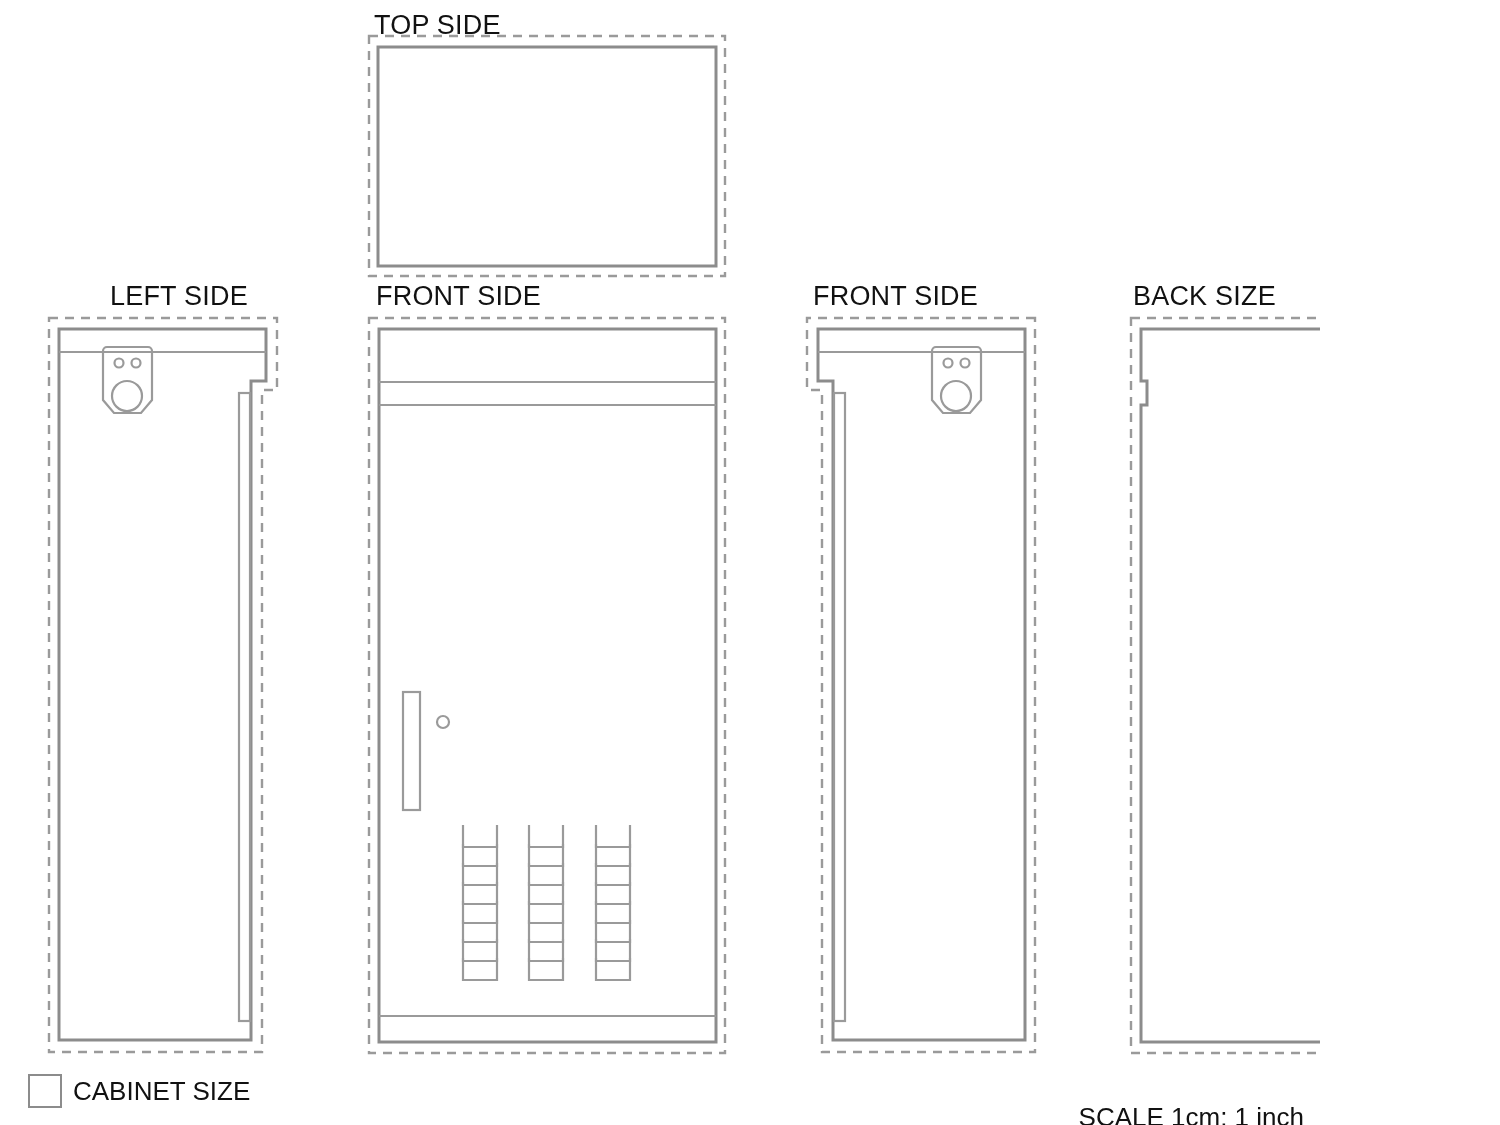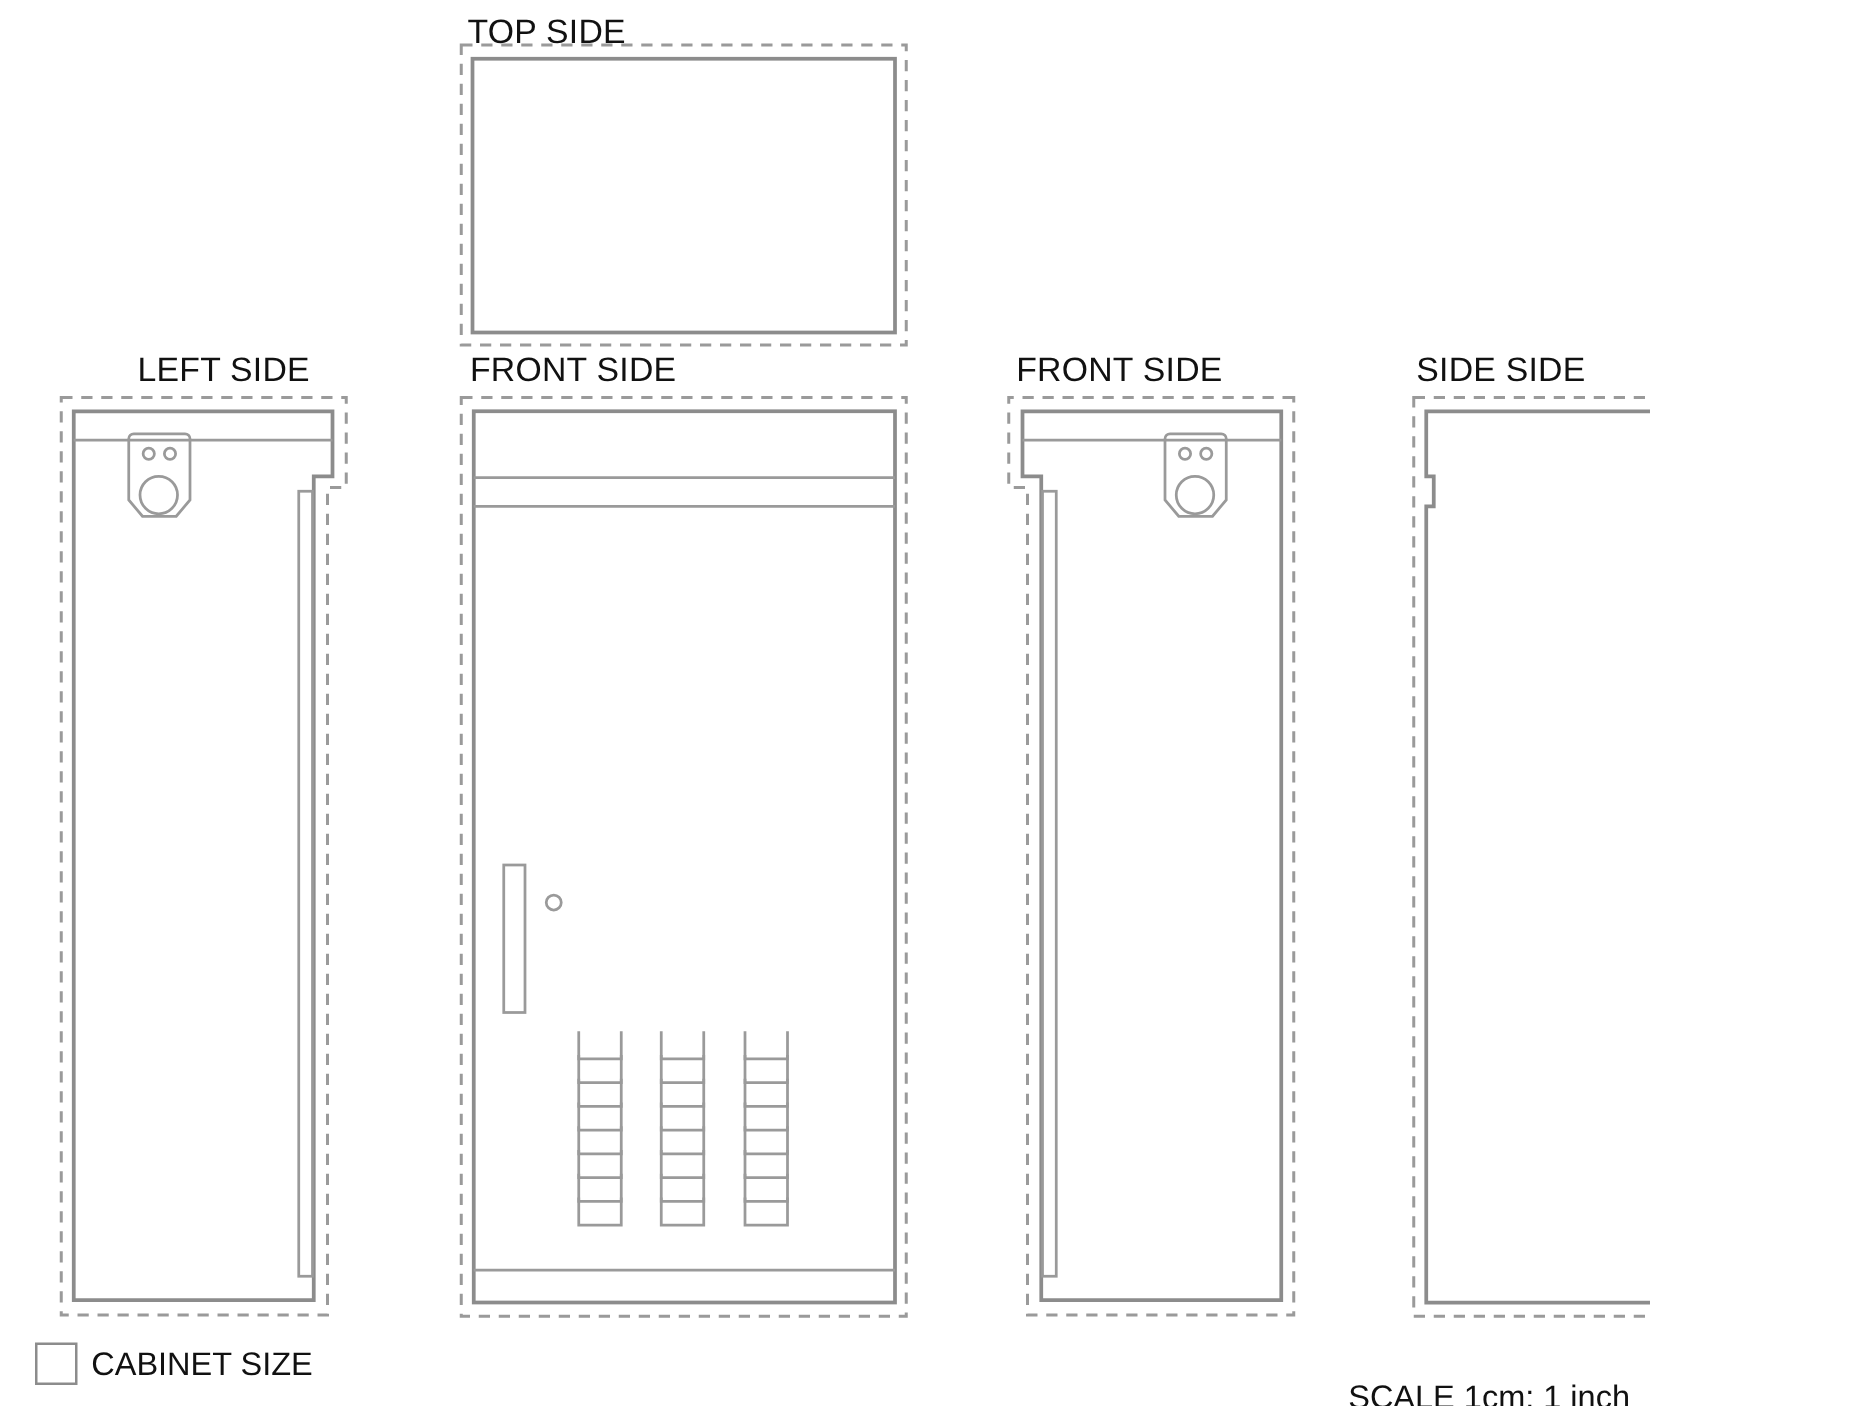--- a/index.html
+++ b/index.html
@@ -80,21 +80,21 @@
 <div id="stage">
 
   <div class="panel-label" style="left:374px; top:12px;">TOP SIDE</div>
 
   <div class="panel-label" style="left:110px; top:283px;">LEFT SIDE</div>
 
   <div class="panel-label" style="left:376px; top:283px;">FRONT SIDE</div>
 
   <div class="panel-label" style="left:813px; top:283px;">FRONT SIDE</div>
 
-  <div class="panel-label" style="left:1133px; top:283px;">SIDE SIDE</div>
+  <div class="panel-label" style="left:1133px; top:283px;">BACK SIZE</div>
 
   <svg class="dieline" width="1500" height="1125" viewBox="0 0 1500 1125">
 
     <g>
       <rect class="bleed" x="369" y="36" width="356" height="240"></rect>
       <rect class="cab" x="378" y="47" width="338" height="219"></rect>
     </g>
 
     <g>
 

